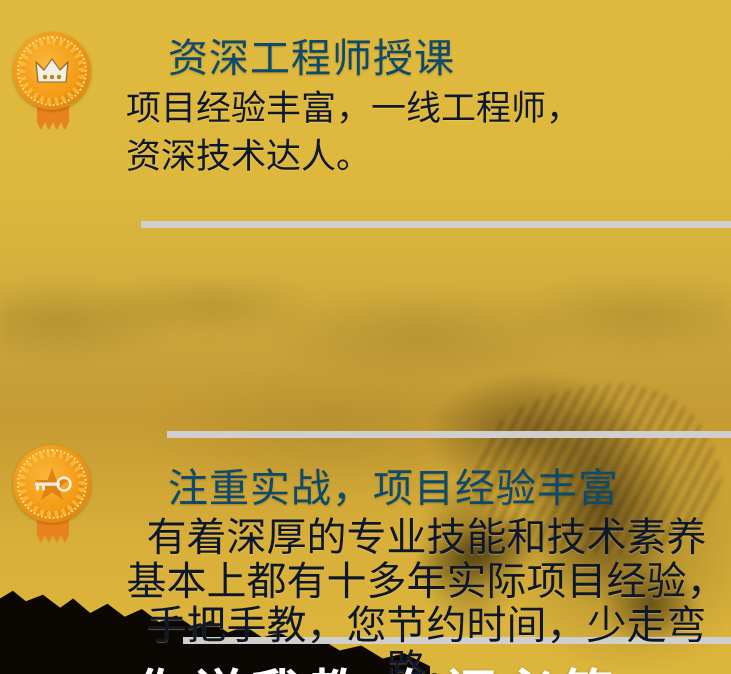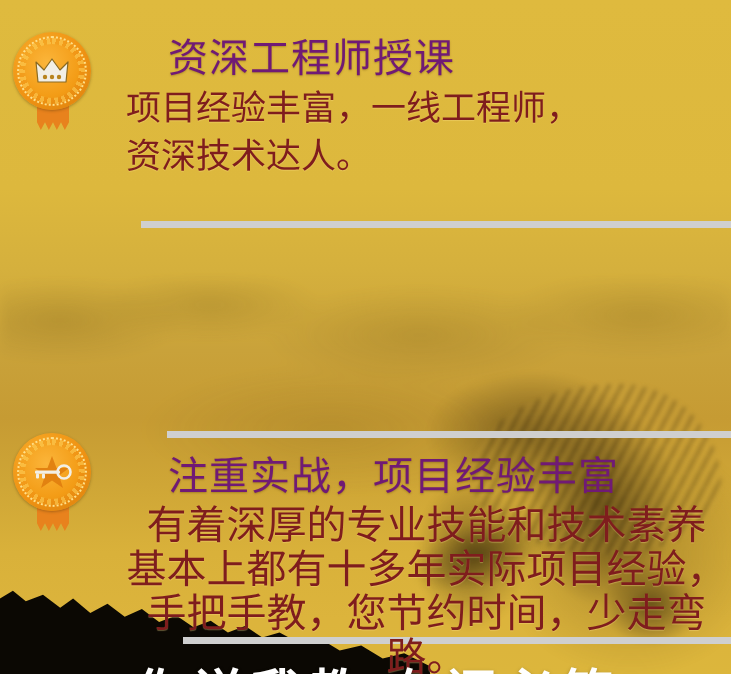--- a/index.html
+++ b/index.html
@@ -112,21 +112,21 @@
     pointer-events: none;
   }
 
   
   .row {
     position: absolute;
     left: 0;
     right: 0;
   }
   .row-1 { top: 0px;   height: 218px; }
-  .row-2 { top: 206px; height: 212px; text-align: center; }
+  .row-2 { top: 218px; height: 212px; text-align: center; }
   .row-3 { top: 430px; height: 200px; }
 
   .divider {
     position: absolute;
     height: 7px;
     background: #cfcfcf;
     right: 0;
     pointer-events: none;
   }
   .divider-1 { top: 221px; left: 141px; }
@@ -194,29 +194,29 @@
     background: radial-gradient(circle at 40% 34%, #fbb53a 0%, #f39c16 70%, #e68c0d 100%);
     display: flex;
     align-items: center;
     justify-content: center;
   }
   .badge svg { display: block; overflow: visible; }
 
   
   .title {
     position: absolute;
-    color: #701a75;
+    color: #0c4a6e;
     font-weight: 400;
     letter-spacing: 1px;
     white-space: nowrap;
     text-shadow: 0 1px 2px rgba(90,60,10,.35);
   }
   .body {
     position: absolute;
-    color: #7f1d1d;
+    color: #0f172a;
     font-weight: 400;
     white-space: pre-line;
     text-shadow: 0 1px 1px rgba(255,225,140,.35);
   }
 
   
   .title-1 { left: 168px; top: 26px;  font-size: 40px; }
   .body-1  { left: 126px; top: 84px;  font-size: 35px; line-height: 48px;
              letter-spacing: 0px; }
 

